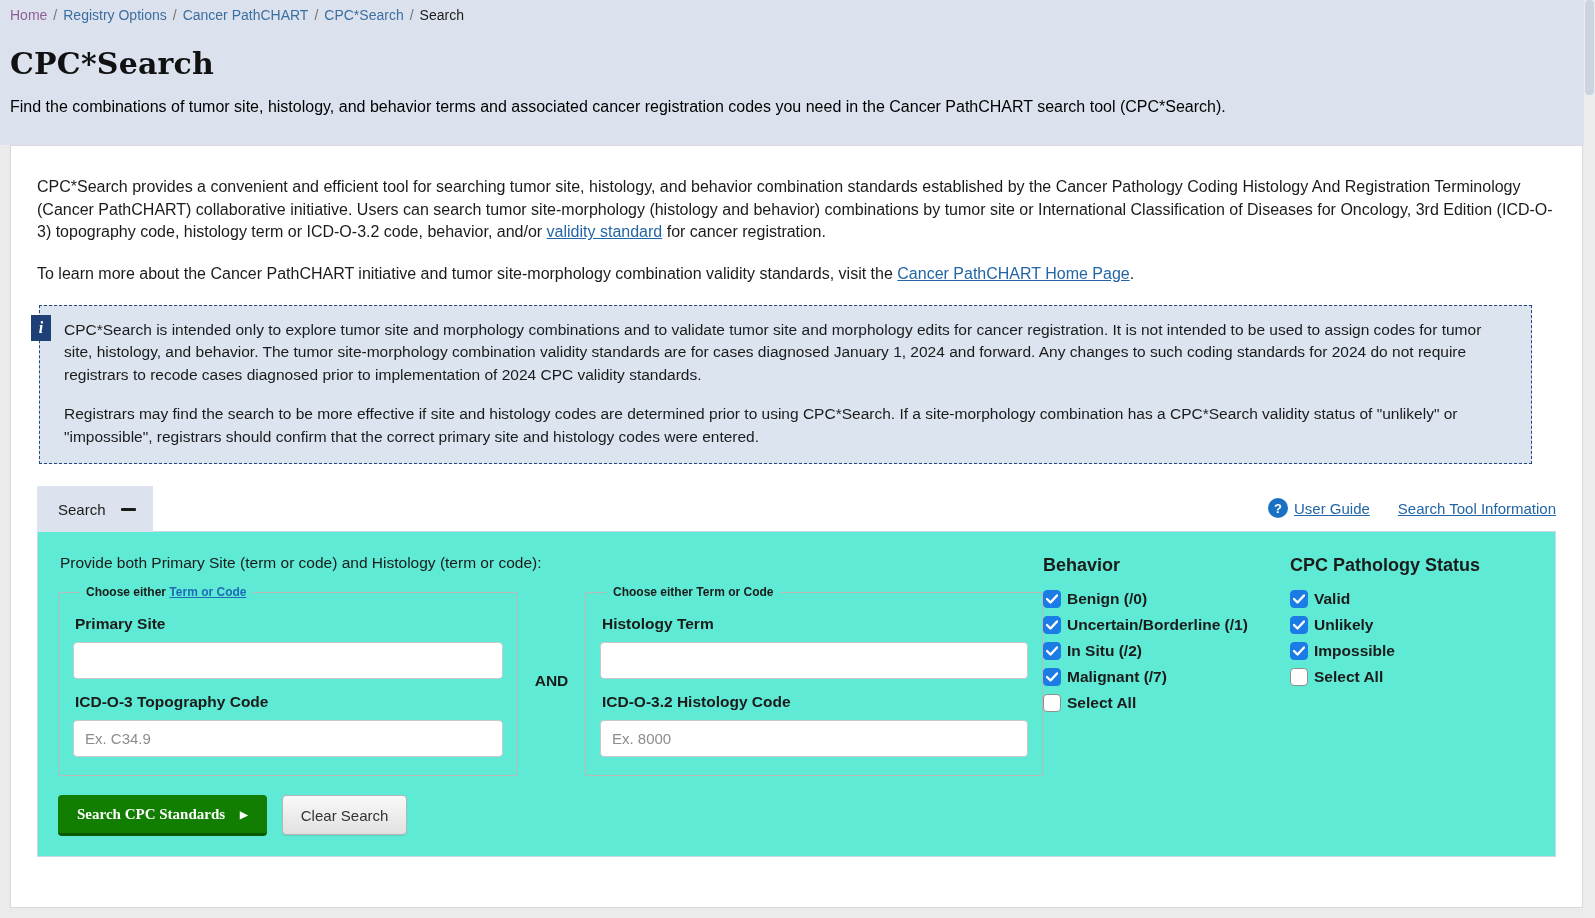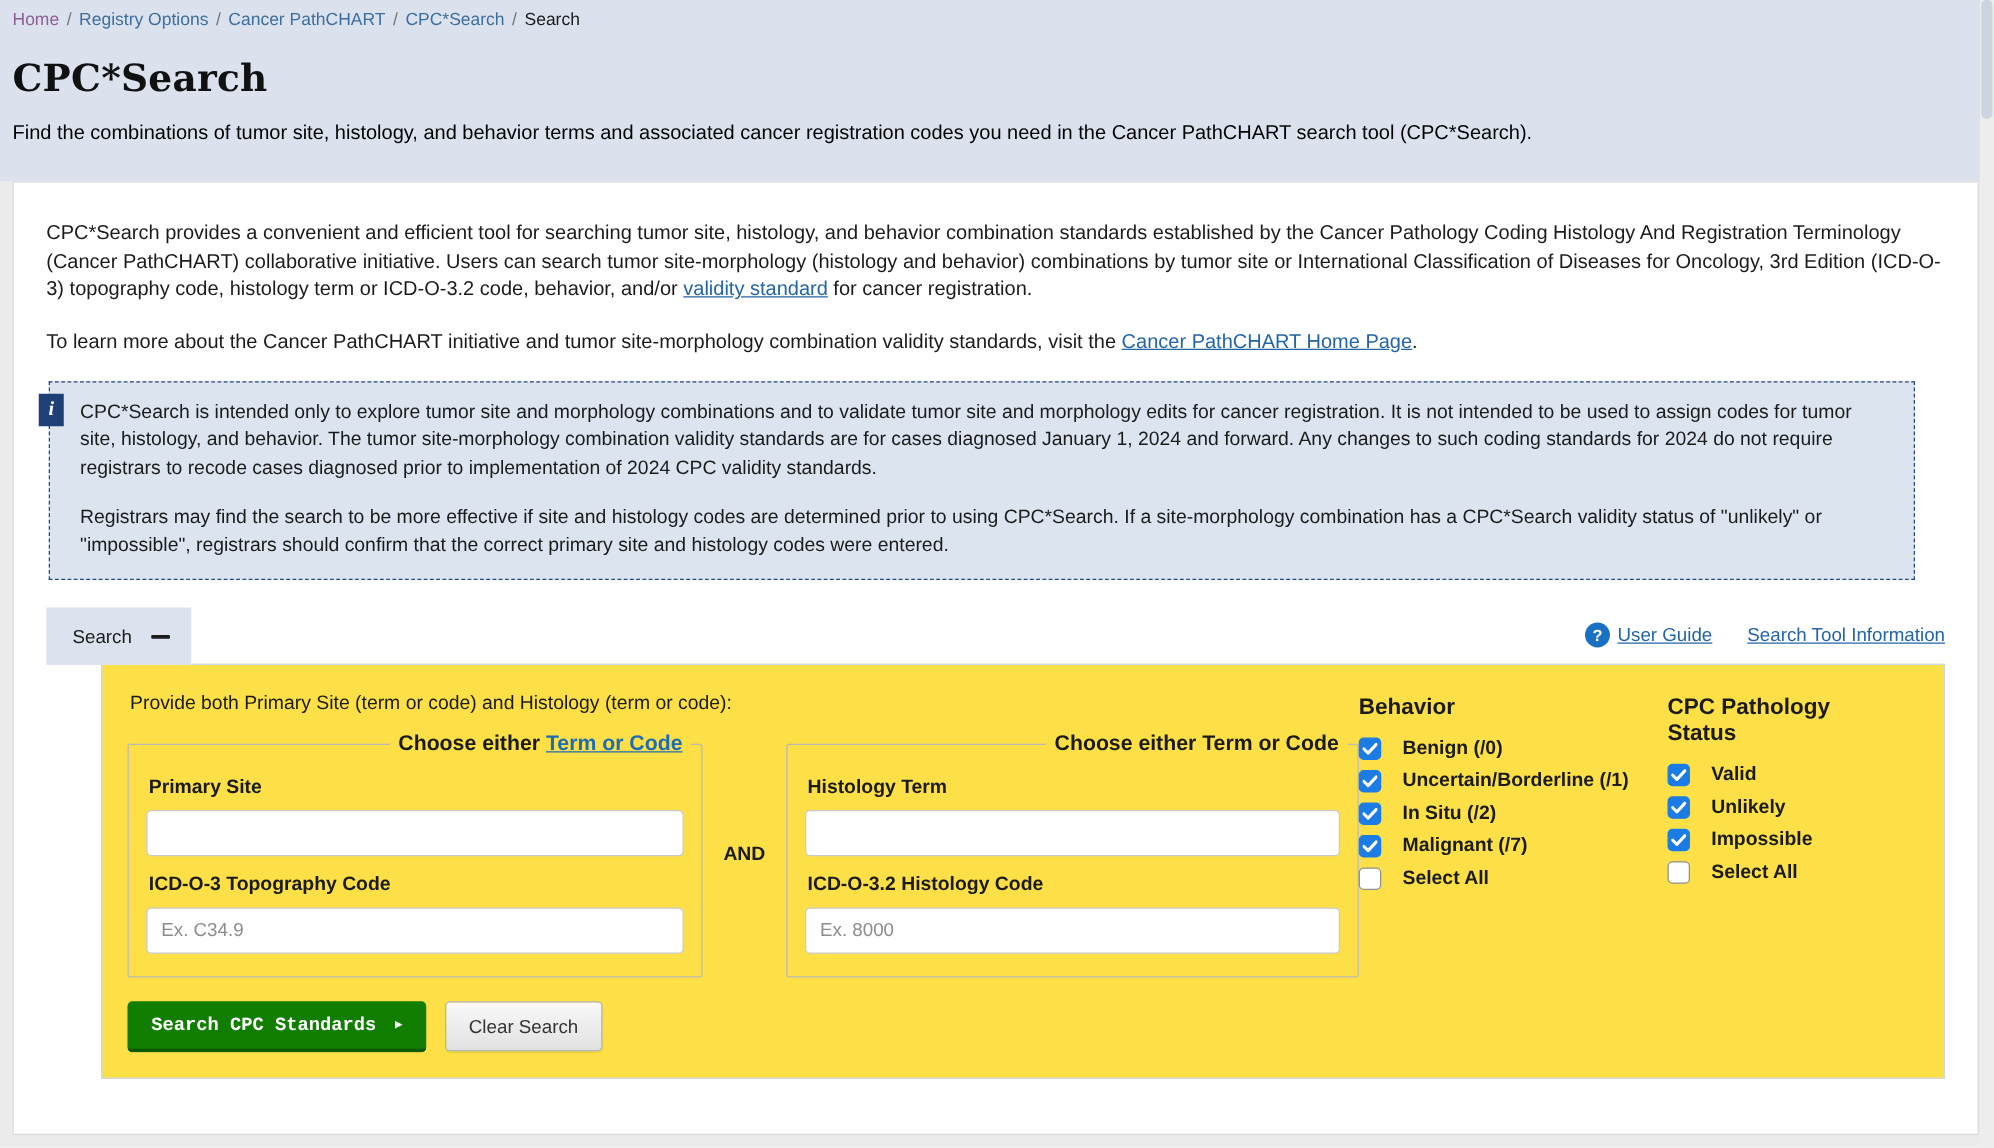--- a/index.html
+++ b/index.html
@@ -40,52 +40,52 @@
                 display:flex; align-items:center; justify-content:space-between;
                 padding:0 17px 0 21px; font-size:15px; cursor:pointer; margin-bottom:-1px; }
   .minus-icon { width:15px; height:3px; background:#1b1b1b; border-radius:1px; }
   .tab-links { display:flex; align-items:center; gap:28px; margin-bottom:13px; font-size:15px; }
   .tab-links a { color:#2365a5; text-decoration:underline; }
   .help-link { display:flex; align-items:center; gap:6px; }
   .q-badge { width:20px; height:20px; border-radius:50%; background:#1a70c2; color:#fff;
              font-size:13px; font-weight:700; display:flex; align-items:center; justify-content:center; }
 
   
-  .panel { border:1px solid #c8d7e9; background:#fde047; padding:22px 31px 20px 20px; display:flex;margin-left:44px; }
+  .panel { border:1px solid #c8d7e9; background:#5eead4; padding:22px 31px 20px 20px; display:flex; }
   .panel-left { width:985px; }
   .instruction { font-size:15.5px; margin:0 0 13px 2px; }
   .fieldsets { display:flex; }
   fieldset { border:1px solid #b9b9b9; border-radius:2px; padding:6px 14px 18px 14px; }
   fieldset.fs-site { width:460px; }
   fieldset.fs-hist { width:458px; }
-  legend { font-size:17px; font-weight:700; padding:0 7px; margin-left:6px;text-align:right; }
+  legend { font-size:12px; font-weight:700; padding:0 7px; margin-left:6px; }
   legend a { color:#1e6cb5; }
   .field-label { font-size:15.5px; font-weight:700; margin:14px 0 9px 2px; }
   .field-label.first { margin-top:10px; }
   .text-input { width:100%; height:37px; border:1px solid #c9c9c9; border-radius:4px;
                 font-family:"Liberation Sans",sans-serif; font-size:15px; color:#444;
                 padding:0 11px; background:#fff; outline:none; }
   .text-input::placeholder { color:#8d8d8d; opacity:1; }
   .and-label { align-self:center; font-size:15.5px; font-weight:700; width:67px; text-align:center; }
 
   .btn-row { display:flex; gap:15px; margin-top:19px; }
   .btn-green { background:#117d01; border:none; border-bottom:3px solid #0a5800; border-radius:4px;
-               color:#fff; font-family:Liberation Mono, monospace; font-size:15px; font-weight:700;
+               color:#fff; font-family:Liberation Serif, serif; font-size:15px; font-weight:700;
                height:41px; padding:0 19px; display:flex; align-items:center; cursor:pointer; }
   .btn-green .arrow { font-size:10px; margin-left:15px; position:relative; top:0px; }
   .btn-gray { background:linear-gradient(#f9f9f9,#e1e1e1); border:1px solid #b5b5b5; border-radius:4px;
               color:#333; font-family:"Liberation Sans",sans-serif; font-size:15px;
               height:40px; padding:0 18px; cursor:pointer; box-shadow:0 1px 1px rgba(0,0,0,.08); }
 
   
   .chk-col { padding-top:1px; }
   .chk-col.behavior { width:247px; }
   .chk-col.validity { flex:1; }
   .chk-header { font-size:18px; font-weight:700; margin-bottom:14px; }
-  .chk-row { display:flex; align-items:flex-start; gap:17px; margin-bottom:8px; cursor:pointer; }
+  .chk-row { display:flex; align-items:flex-start; gap:6px; margin-bottom:8px; cursor:pointer; }
   .cb { width:18px; height:18px; border:1.5px solid #8f8f8f; border-radius:4px; background:#fff;
         display:flex; align-items:center; justify-content:center; flex:0 0 auto; }
   .cb svg { display:none; }
   .cb.checked { background:#1b7ce5; border-color:#1b7ce5; }
   .cb.checked svg { display:block; }
   .chk-label { font-size:15.5px; font-weight:600; }
 
   
   .scrollbar { position:fixed; right:0; top:0; width:11px; height:918px; background:#ededed; z-index:10; }
   .scroll-thumb { position:absolute; top:0; left:1px; width:9px; height:95px; background:#ccd4e2; border-radius:4px; }

